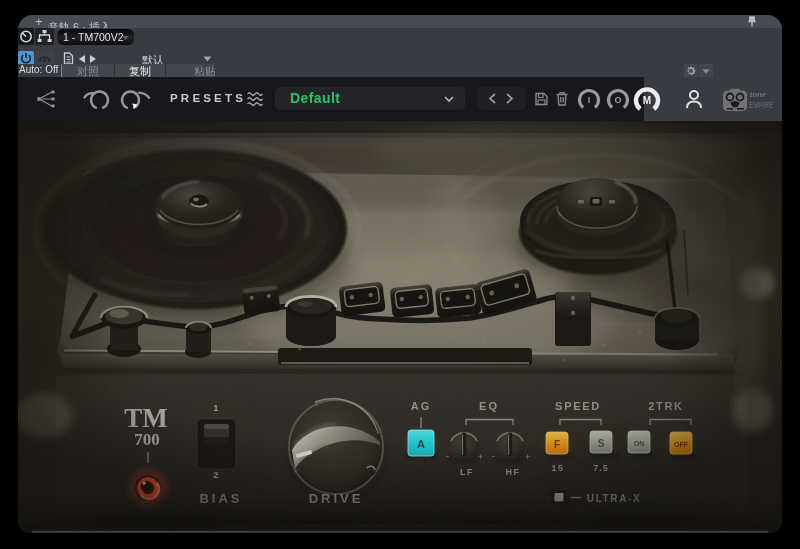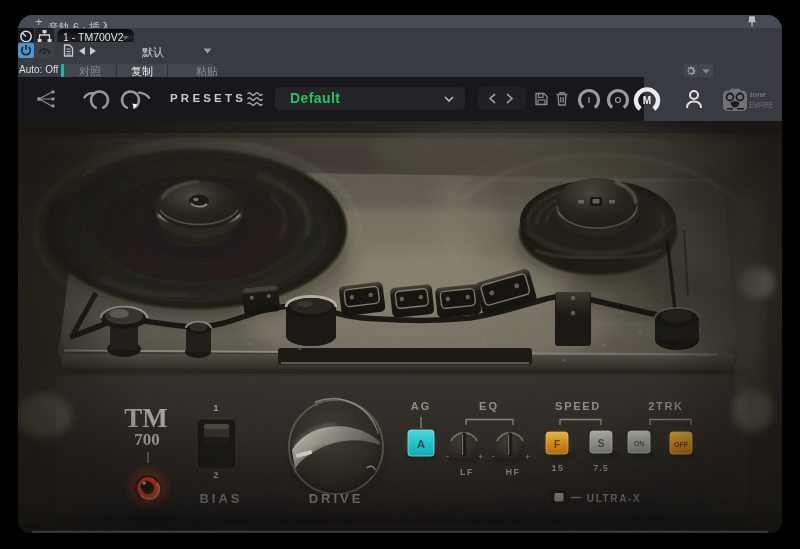--- a/index.html
+++ b/index.html
@@ -4,21 +4,21 @@
 <style>
   * { margin:0; padding:0; box-sizing:border-box; }
   html,body { width:800px; height:549px; background:#000; overflow:hidden;
     font-family:"Liberation Sans", sans-serif; }
   #win { position:absolute; left:18px; top:15px; width:764px; height:518px;
     border-radius:15px 15px 13px 13px; background:#383b41; overflow:hidden; }
   .abs { position:absolute; }
   #titlebar { left:0; top:0; width:764px; height:13px; background:#474b53;
     color:#c6cad1; font-size:11px; }
   #row2 { left:0; top:13px; width:764px; height:18px; background:#383b41; }
-  #row3 { left:0; top:27px; width:620px; height:18px; background:#383b41; }
+  #row3 { left:0; top:35px; width:620px; height:18px; background:#383b41; }
   #row4 { left:0; top:49px; width:624px; height:13px; background:#383b41; }
   #phead { left:0; top:62px; width:626px; height:44px; background:#18181c; }
   #pbody { left:0; top:106px; width:764px; height:412px; }
   .ddbox { background:linear-gradient(#08080a,#222226 55%,#0c0c0f);
     border-radius:2px; color:#dde2e8; font-size:11px; }
   .tabtxt { font-size:11px; color:#878d95; }
 </style>
 </head>
 <body>
 <div id="win">
@@ -90,21 +90,21 @@
         <path d="M2 1 L8 5 L2 9 Z" fill="#c9ccd1"></path>
       </svg>
     <span class="abs" style="left:124px;top:3px;font-size:11px;color:#cfd3d8;">默认</span>
     <svg class="abs" style="left:185px;top:6px;" width="9" height="6">
         <path d="M0.5 0.5 L8.5 0.5 L4.5 5.5 Z" fill="#9aa0a6"></path>
       </svg>
   </div>
 
   <div class="abs" id="row4">
     <span class="abs" style="left:1px;top:0px;font-size:10px;color:#d8dbdf;">Auto: Off</span>
-    <div class="abs" style="left:43px;top:0px;width:154px;height:13px;background:#43464d;border-left:3px solid #14b8a6;border-right:1px solid #2e3135;">
+    <div class="abs" style="left:43px;top:0px;width:154px;height:13px;background:#43464d;border-left:1px solid #14b8a6;border-right:1px solid #2e3135;">
       <div class="abs tabtxt" style="left:0;top:0;width:52px;text-align:center;">对照</div>
       <div class="abs" style="left:52px;top:0;width:1px;height:13px;background:#2e3135;"></div>
       <div class="abs tabtxt" style="left:53px;top:0;width:50px;text-align:center;color:#e9ebee;">复制</div>
       <div class="abs" style="left:103px;top:0;width:1px;height:13px;background:#2e3135;"></div>
       <div class="abs tabtxt" style="left:104px;top:0;width:50px;text-align:right;">粘贴</div>
     </div>
     <div class="abs" style="left:666px;top:0px;width:14px;height:13px;background:#43464d;"></div>
     <div class="abs" style="left:681px;top:0px;width:14px;height:13px;background:#43464d;"></div>
     <svg class="abs" style="left:667px;top:0.5px;" width="12" height="12" viewBox="0 0 24 24">
         <path fill="#9aa0a8" d="M12 8a4 4 0 1 0 0 8 4 4 0 0 0 0-8zm9.4 5.6l-2.1-.3a7 7 0 0 1-.6 1.5l1.3 1.7-1.9 1.9-1.7-1.3c-.5.3-1 .5-1.5.6l-.3 2.1h-2.7l-.3-2.1a7 7 0 0 1-1.5-.6l-1.7 1.3-1.9-1.9 1.3-1.7c-.3-.5-.5-1-.6-1.5l-2.1-.3v-2.7l2.1-.3c.1-.5.3-1 .6-1.5L5.5 6.1 7.4 4.2l1.7 1.3c.5-.3 1-.5 1.5-.6l.3-2.1h2.7l.3 2.1c.5.1 1 .3 1.5.6l1.7-1.3 1.9 1.9-1.3 1.7c.3.5.5 1 .6 1.5l2.1.3v2.7z"></path>

